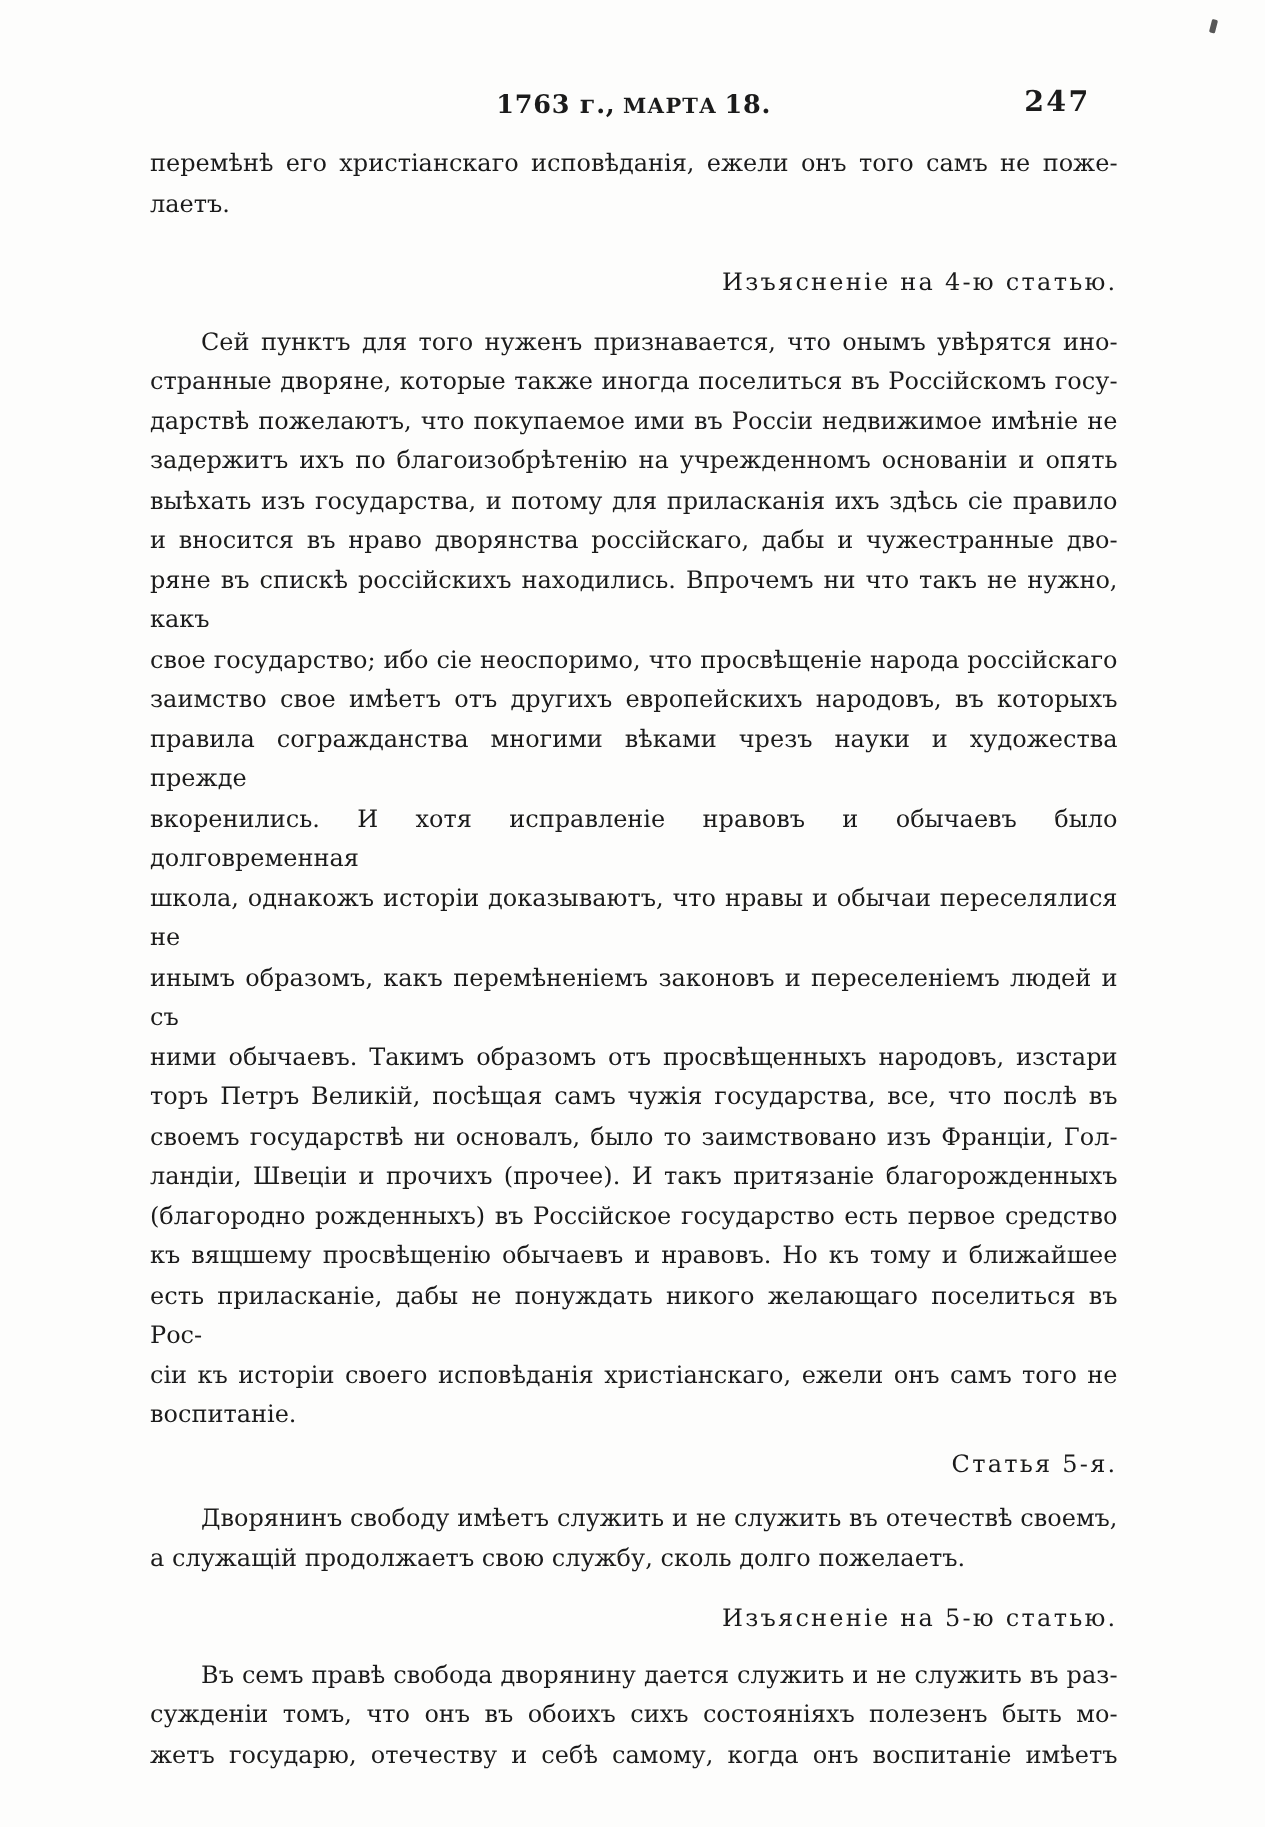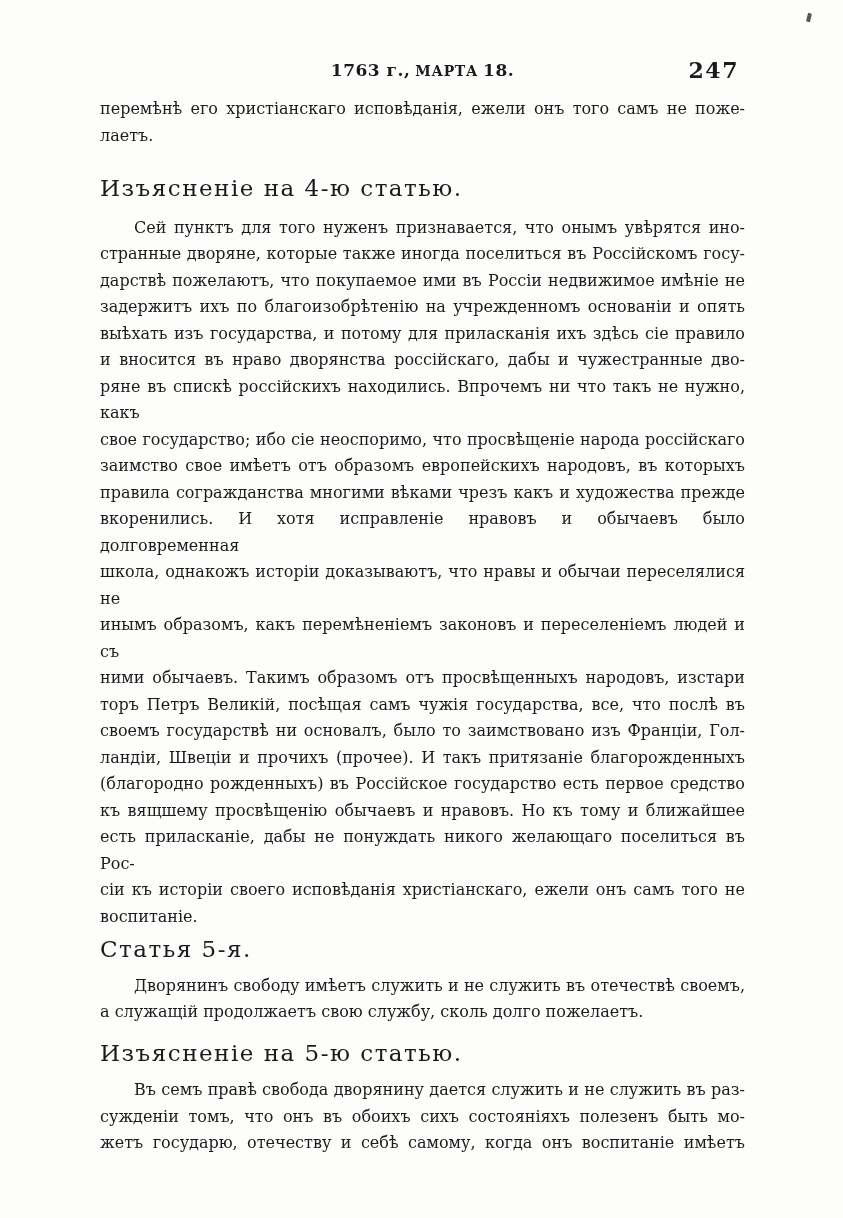--- a/index.html
+++ b/index.html
@@ -37,23 +37,23 @@
     white-space: nowrap;
   }
   .month-small-caps {
     text-transform: uppercase;
     font-size: 14px;
     letter-spacing: 0.7px;
     margin: 0 5px;
   }
   .page-number {
     position: absolute;
-    right: 6px;
+    right: 18px;
     top: -3px;
-    font-size: 22px;
+    font-size: 19px;
     font-weight: bold;
     letter-spacing: 1.5px;
   }
   .content {
     position: absolute;
     top: 96px;
     left: 100px;
     width: 645px;
     font-size: 16px;
     line-height: 26.5px;
@@ -63,22 +63,22 @@
     text-align: justify;
     text-align-last: justify;
   }
   .line.para-end {
     text-align-last: left;
   }
   .line.first-indent {
     text-indent: 34px;
   }
   .heading {
-    text-align: left;
-    font-size: 23px;
+    text-align: right;
+    font-size: 16px;
     letter-spacing: 1.5px;
   }
   .heading.h-expl4 { margin: 26px 0 13px 0; }
   .heading.h-art5  { margin: 6px 0 10px 0; }
   .heading.h-expl5 { margin: 14px 0 11px 0; }
   .scan-artifact {
     position: absolute;
     left: 807px;
     top: 13px;
     width: 4px;
@@ -112,22 +112,22 @@
 
     <div class="paragraph">
       <div class="line first-indent">Сей пунктъ для того нуженъ признавается, что онымъ увѣрятся ино-</div>
       <div class="line">странные дворяне, которые также иногда поселиться въ Россійскомъ госу-</div>
       <div class="line">дарствѣ пожелаютъ, что покупаемое ими въ Россіи недвижимое имѣніе не</div>
       <div class="line">задержитъ ихъ по благоизобрѣтенію на учрежденномъ основаніи и опять</div>
       <div class="line">выѣхать изъ государства, и потому для приласканія ихъ здѣсь сіе правило</div>
       <div class="line">и вносится въ нраво дворянства россійскаго, дабы и чужестранные дво-</div>
       <div class="line">ряне въ спискѣ россійскихъ находились. Впрочемъ ни что такъ не нужно, какъ</div>
       <div class="line">свое государство; ибо сіе неоспоримо, что просвѣщеніе народа россійскаго</div>
-      <div class="line">заимство свое имѣетъ отъ образомъ европейскихъ народовъ, въ которыхъ</div>
-      <div class="line">правила согражданства многими вѣками чрезъ какъ и художества прежде</div>
+      <div class="line">заимство свое имѣетъ отъ другихъ европейскихъ народовъ, въ которыхъ</div>
+      <div class="line">правила согражданства многими вѣками чрезъ науки и художества прежде</div>
       <div class="line">вкоренились. И хотя исправленіе нравовъ и обычаевъ было долговременная</div>
       <div class="line">школа, однакожъ исторіи доказываютъ, что нравы и обычаи переселялися не</div>
       <div class="line">инымъ образомъ, какъ перемѣненіемъ законовъ и переселеніемъ людей и съ</div>
       <div class="line">ними обычаевъ. Такимъ образомъ отъ просвѣщенныхъ народовъ, изстари</div>
       <div class="line">торъ Петръ Великій, посѣщая самъ чужія государства, все, что послѣ въ</div>
       <div class="line">своемъ государствѣ ни основалъ, было то заимствовано изъ Франціи, Гол-</div>
       <div class="line">ландіи, Швеціи и прочихъ (прочее). И такъ притязаніе благорожденныхъ</div>
       <div class="line">(благородно рожденныхъ) въ Россійское государство есть первое средство</div>
       <div class="line">къ вящшему просвѣщенію обычаевъ и нравовъ. Но къ тому и ближайшее</div>
       <div class="line">есть приласканіе, дабы не понуждать никого желающаго поселиться въ Рос-</div>

